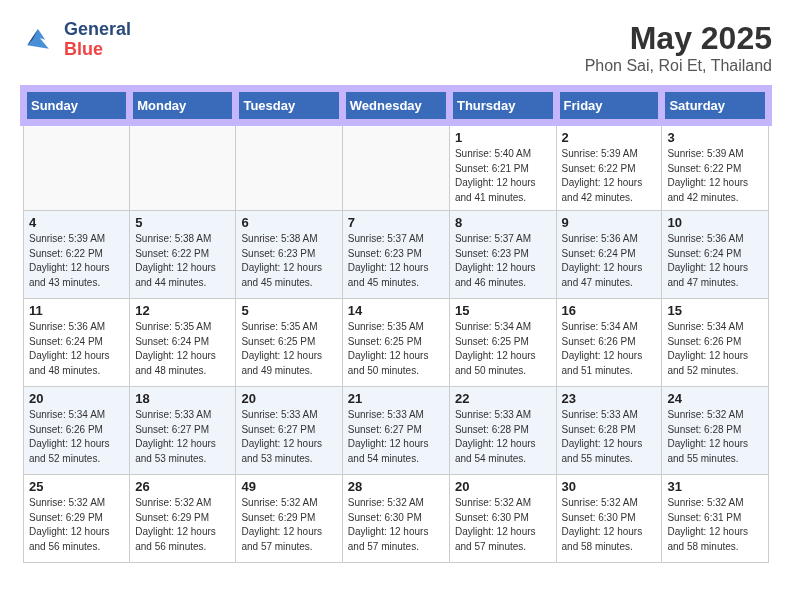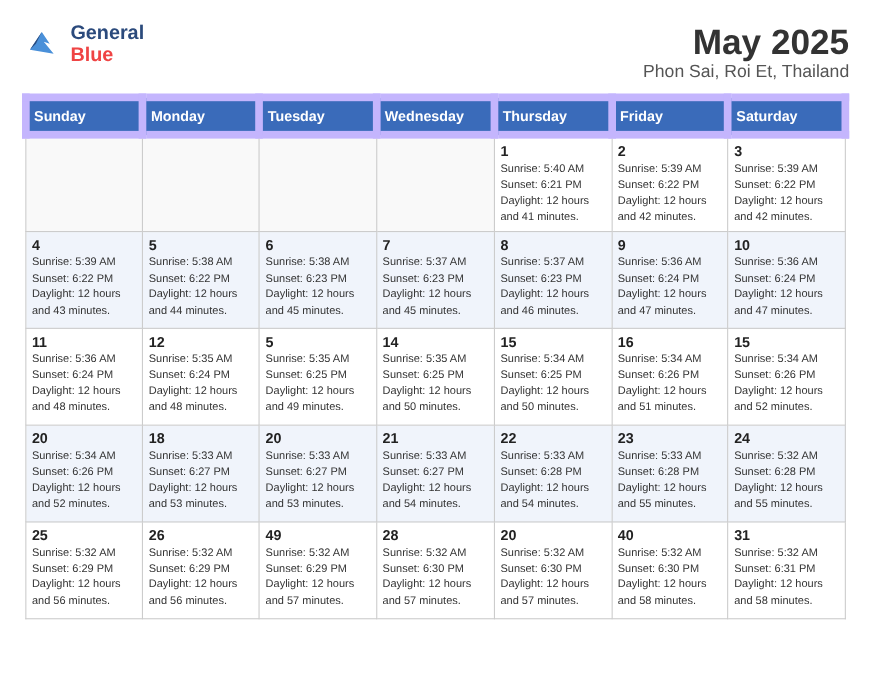--- a/index.html
+++ b/index.html
@@ -330,21 +330,21 @@
 and 57 minutes.</div>
         </td>
         <td>
           <span class="day-num">20</span>
           <div class="day-info" style="white-space: pre-line;">Sunrise: 5:32 AM
 Sunset: 6:30 PM
 Daylight: 12 hours
 and 57 minutes.</div>
         </td>
         <td>
-          <span class="day-num">40</span>
+          <span class="day-num">30</span>
           <div class="day-info" style="white-space: pre-line;">Sunrise: 5:32 AM
 Sunset: 6:30 PM
 Daylight: 12 hours
 and 58 minutes.</div>
         </td>
         <td>
           <span class="day-num">31</span>
           <div class="day-info" style="white-space: pre-line;">Sunrise: 5:32 AM
 Sunset: 6:31 PM
 Daylight: 12 hours

